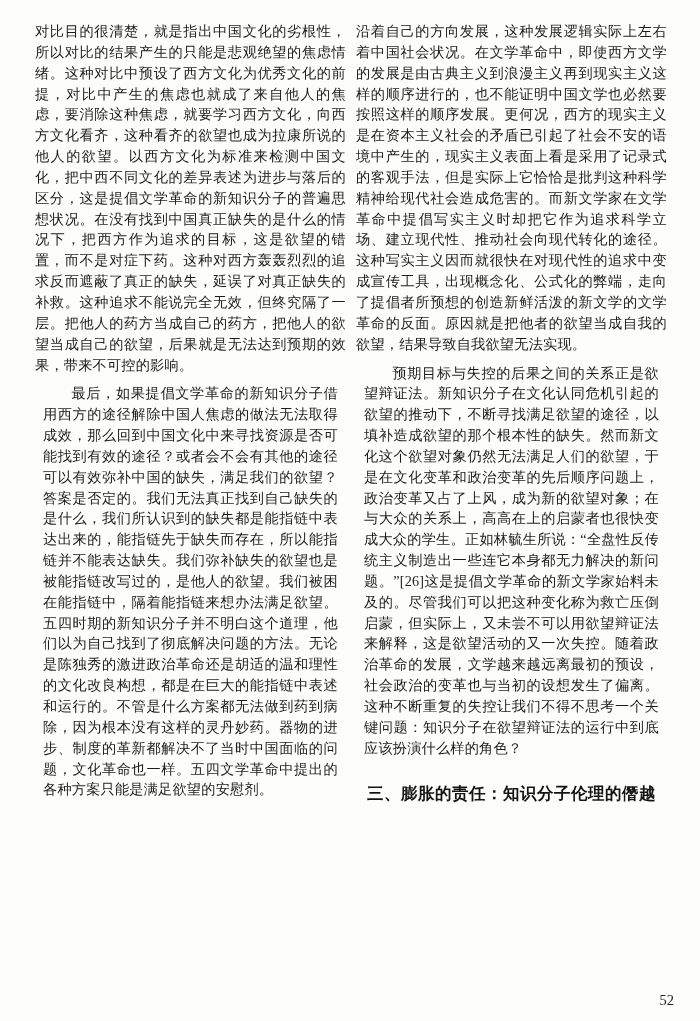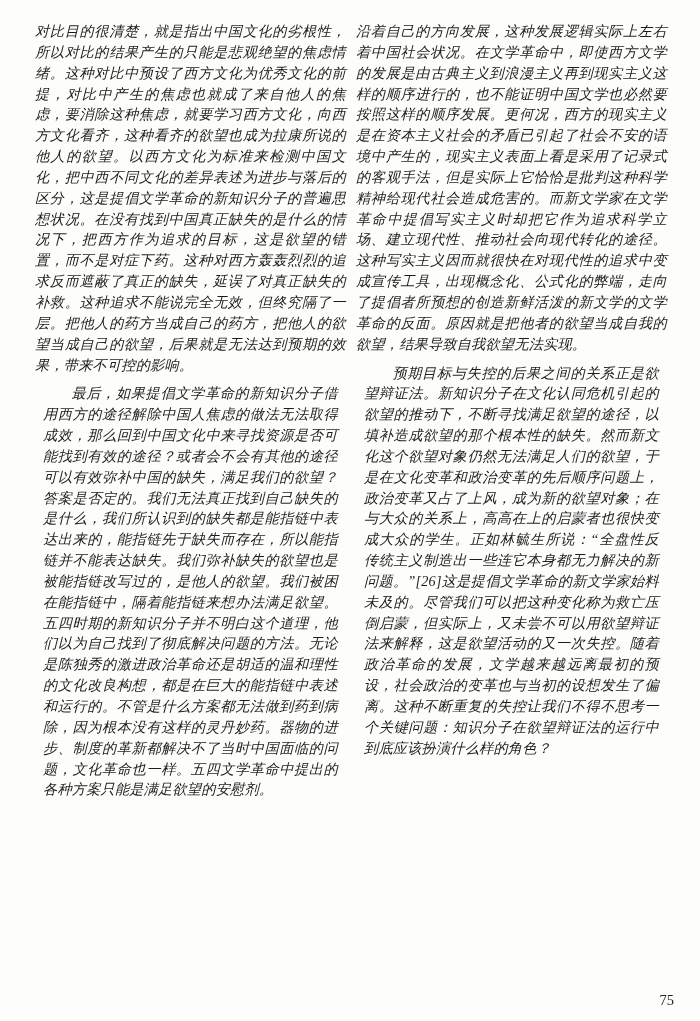--- a/index.html
+++ b/index.html
@@ -14,21 +14,20 @@
     overflow: hidden;
   }
   .column {
     position: absolute;
     top: 21px;
     width: 311px;
     text-align: justify;
     font-size: 14.2px;
     line-height: 20.85px;
     letter-spacing: 0.2px;
-    font-style: italic;
   }
   .column::after { content: ""; display: inline-block; width: 100%; }
   .col-left  { left: 35px; }
   .col-right { left: 356px; }
   .para      { text-indent: 2em; margin: 8px; }
   .para-cont { text-indent: 0;  margin: 0; }
   .heading {
     font-family: "Liberation Sans", "DejaVu Sans", sans-serif;
     font-weight: bold;
     font-size: 16.5px;
@@ -51,15 +50,16 @@
 <body>
 
 <div class="page">
   <div class="column col-left">
       <div class="para-cont">对比目的很清楚，就是指出中国文化的劣根性，所以对比的结果产生的只能是悲观绝望的焦虑情绪。这种对比中预设了西方文化为优秀文化的前提，对比中产生的焦虑也就成了来自他人的焦虑，要消除这种焦虑，就要学习西方文化，向西方文化看齐，这种看齐的欲望也成为拉康所说的他人的欲望。以西方文化为标准来检测中国文化，把中西不同文化的差异表述为进步与落后的区分，这是提倡文学革命的新知识分子的普遍思想状况。在没有找到中国真正缺失的是什么的情况下，把西方作为追求的目标，这是欲望的错置，而不是对症下药。这种对西方轰轰烈烈的追求反而遮蔽了真正的缺失，延误了对真正缺失的补救。这种追求不能说完全无效，但终究隔了一层。把他人的药方当成自己的药方，把他人的欲望当成自己的欲望，后果就是无法达到预期的效果，带来不可控的影响。</div>
       <div class="para">最后，如果提倡文学革命的新知识分子借用西方的途径解除中国人焦虑的做法无法取得成效，那么回到中国文化中来寻找资源是否可能找到有效的途径？或者会不会有其他的途径可以有效弥补中国的缺失，满足我们的欲望？答案是否定的。我们无法真正找到自己缺失的是什么，我们所认识到的缺失都是能指链中表达出来的，能指链先于缺失而存在，所以能指链并不能表达缺失。我们弥补缺失的欲望也是被能指链改写过的，是他人的欲望。我们被困在能指链中，隔着能指链来想办法满足欲望。五四时期的新知识分子并不明白这个道理，他们以为自己找到了彻底解决问题的方法。无论是陈独秀的激进政治革命还是胡适的温和理性的文化改良构想，都是在巨大的能指链中表述和运行的。不管是什么方案都无法做到药到病除，因为根本没有这样的灵丹妙药。器物的进步、制度的革新都解决不了当时中国面临的问题，文化革命也一样。五四文学革命中提出的各种方案只能是满足欲望的安慰剂。</div>
     </div>
   <div class="column col-right">
       <div class="para-cont">沿着自己的方向发展，这种发展逻辑实际上左右着中国社会状况。在文学革命中，即使西方文学的发展是由古典主义到浪漫主义再到现实主义这样的顺序进行的，也不能证明中国文学也必然要按照这样的顺序发展。更何况，西方的现实主义是在资本主义社会的矛盾已引起了社会不安的语境中产生的，现实主义表面上看是采用了记录式的客观手法，但是实际上它恰恰是批判这种科学精神给现代社会造成危害的。而新文学家在文学革命中提倡写实主义时却把它作为追求科学立场、建立现代性、推动社会向现代转化的途径。这种写实主义因而就很快在对现代性的追求中变成宣传工具，出现概念化、公式化的弊端，走向了提倡者所预想的创造新鲜活泼的新文学的文学革命的反面。原因就是把他者的欲望当成自我的欲望，结果导致自我欲望无法实现。</div>
       <div class="para">预期目标与失控的后果之间的关系正是欲望辩证法。新知识分子在文化认同危机引起的欲望的推动下，不断寻找满足欲望的途径，以填补造成欲望的那个根本性的缺失。然而新文化这个欲望对象仍然无法满足人们的欲望，于是在文化变革和政治变革的先后顺序问题上，政治变革又占了上风，成为新的欲望对象；在与大众的关系上，高高在上的启蒙者也很快变成大众的学生。正如林毓生所说：“全盘性反传统主义制造出一些连它本身都无力解决的新问题。”[26]这是提倡文学革命的新文学家始料未及的。尽管我们可以把这种变化称为救亡压倒启蒙，但实际上，又未尝不可以用欲望辩证法来解释，这是欲望活动的又一次失控。随着政治革命的发展，文学越来越远离最初的预设，社会政治的变革也与当初的设想发生了偏离。这种不断重复的失控让我们不得不思考一个关键问题：知识分子在欲望辩证法的运行中到底应该扮演什么样的角色？</div>
+      <div class="heading">三、膨胀的责任：知识分子伦理的僭越</div>
     </div>
-  <div class="page-number">75</div>
+  <div class="page-number">52</div>
 </div>
 
 </body></html>

